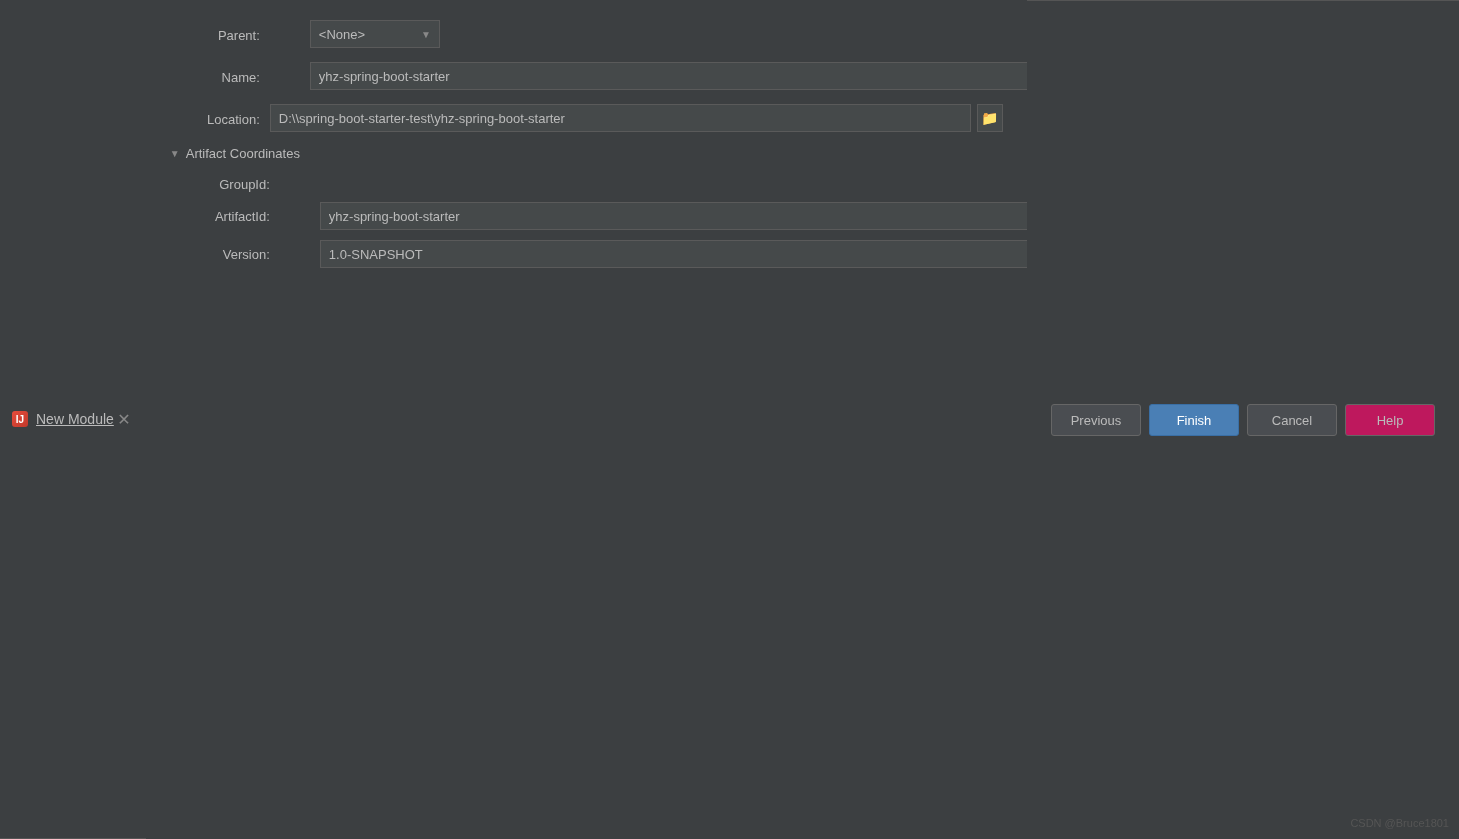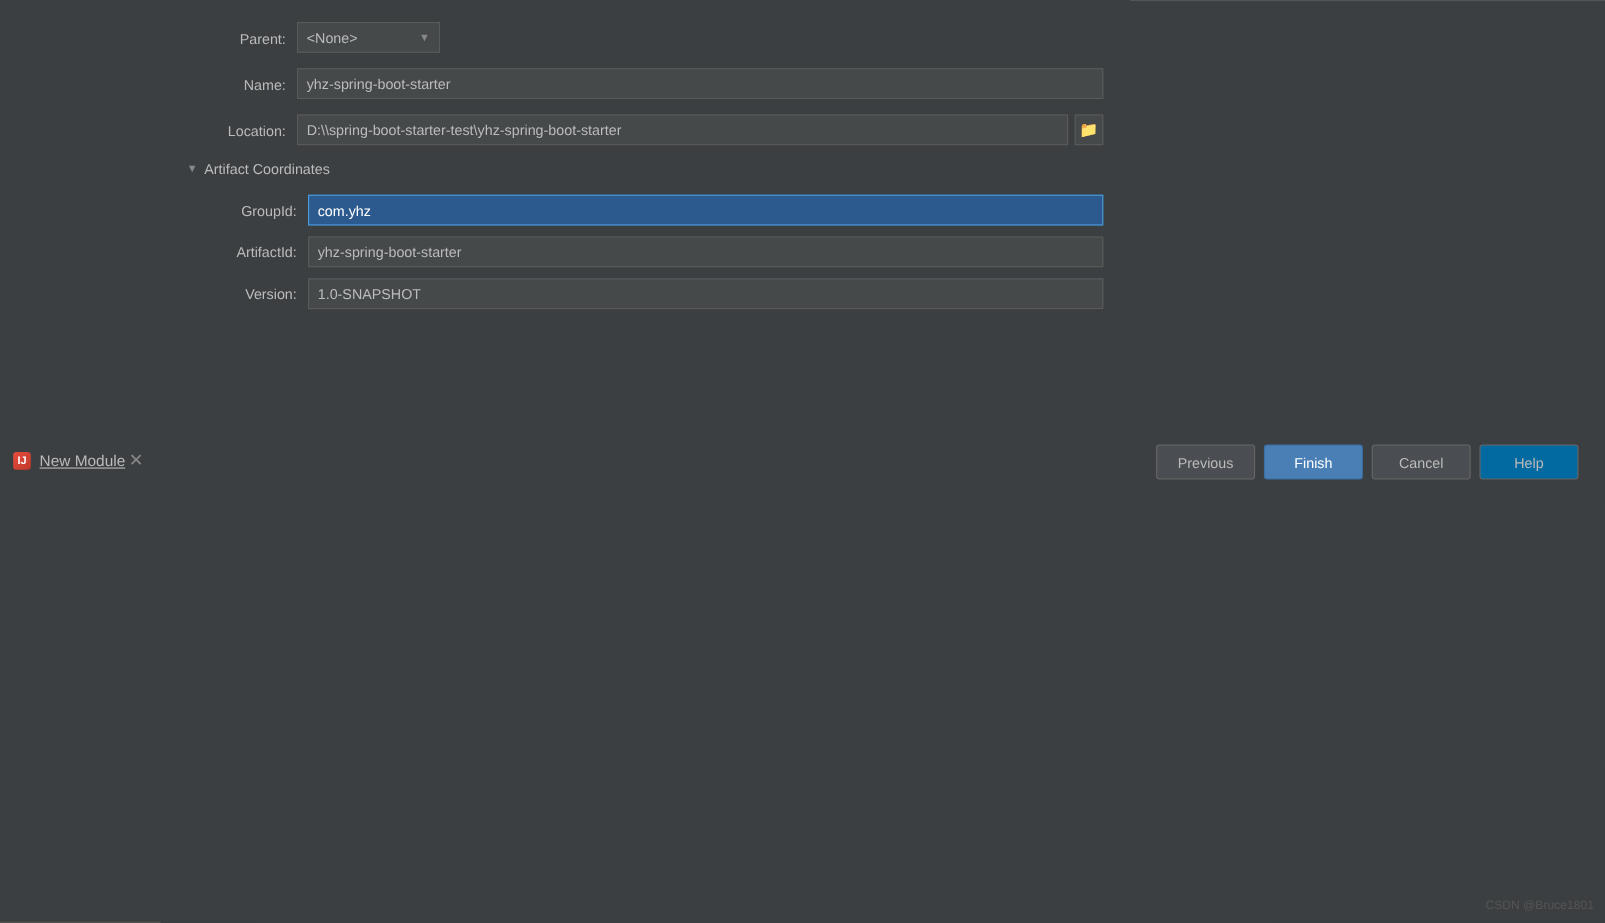--- a/index.html
+++ b/index.html
@@ -117,20 +117,21 @@
 
     .text-input {
       width: 100%;
       background: #45494a;
       border: 1px solid #5a5a5a;
       color: #bbbbbb;
       padding: 4px 8px;
       font-size: 13px;
       outline: none;
       height: 28px;
+      margin-left: 40px;
     }
 
     .text-input.highlighted {
       background: #2d5a8e;
       border-color: #4a9edd;
       color: #ffffff;
     }
 
     .location-row {
       display: flex;
@@ -167,20 +168,21 @@
       display: flex;
       align-items: center;
       background: #45494a;
       border: 1px solid #5a5a5a;
       height: 28px;
       padding: 0 8px;
       min-width: 130px;
       cursor: pointer;
       gap: 6px;
       justify-content: space-between;
+      margin-left: 40px;
     }
 
     .dropdown-text {
       color: #bbbbbb;
       font-size: 13px;
     }
 
     .dropdown-arrow {
       color: #888;
       font-size: 10px;
@@ -263,21 +265,21 @@
       color: #bbbbbb;
     }
 
     .btn-primary {
       background: #4a7fb5;
       color: #ffffff;
       border-color: #3a6fa5;
     }
 
     .btn-help {
-      background: #0369a1;
+      background: #be185d;
       color: #bbbbbb;
     }
 
     .watermark {
       position: absolute;
       bottom: 10px;
       right: 10px;
       color: #555;
       font-size: 11px;
     }
@@ -324,21 +326,20 @@
       <div class="section-header">
         <span class="section-toggle">▼</span>
         <span class="section-title">Artifact Coordinates</span>
       </div>
 
       <div class="artifact-section">
 
         <div class="artifact-row">
           <span class="artifact-label">GroupId:</span>
           <div class="artifact-field-container">
-            <input type="text" class="text-input highlighted" value="com.yhz" style="">
           </div>
         </div>
 
         <div class="artifact-row" style="margin-top: 10px;">
           <span class="artifact-label">ArtifactId:</span>
           <div class="artifact-field-container">
             <input type="text" class="text-input" value="yhz-spring-boot-starter" style="">
           </div>
         </div>
 

